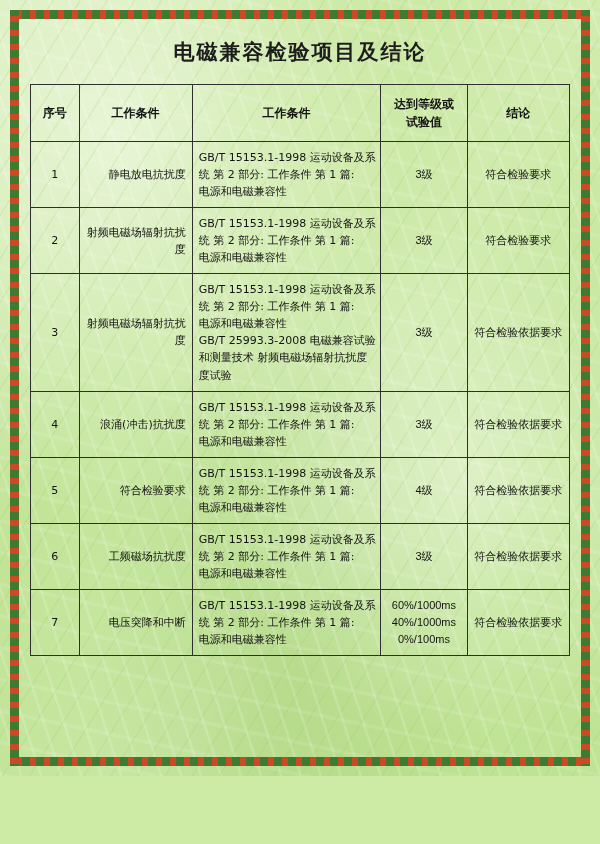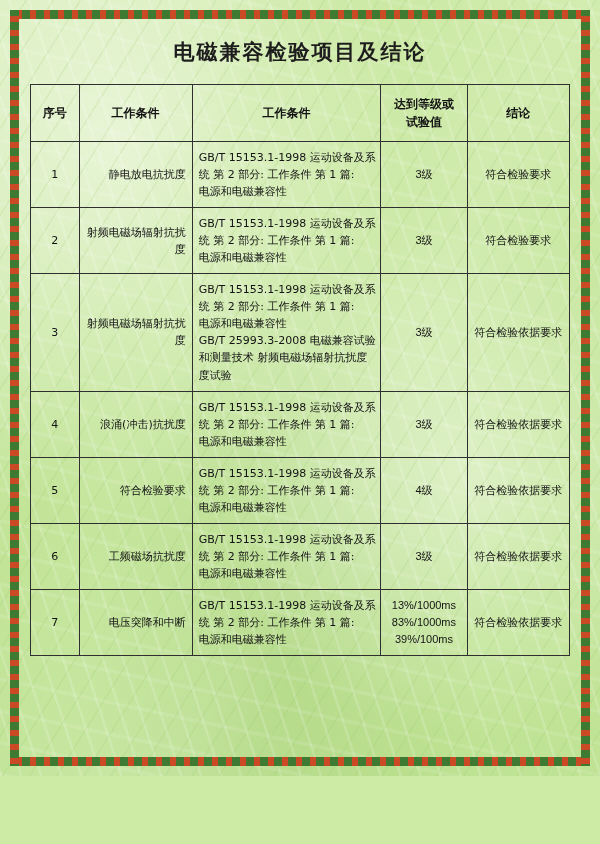--- a/index.html
+++ b/index.html
@@ -268,23 +268,23 @@
           </tr>
           <tr>
             <td class="no">7</td>
             <td class="item">电压突降和中断</td>
             <td class="std">
               <span class="std-line">GB/T 15153.1-1998  运动设备及系</span>
               <span class="std-line">统   第 2 部分:  工作条件  第 1 篇:</span>
               <span class="std-line">电源和电磁兼容性</span>
             </td>
             <td class="level">
-              <span class="lvl-line">13%/1000ms</span>
-              <span class="lvl-line">83%/1000ms</span>
-              <span class="lvl-line">39%/100ms</span>
+              <span class="lvl-line">60%/1000ms</span>
+              <span class="lvl-line">40%/1000ms</span>
+              <span class="lvl-line">0%/100ms</span>
             </td>
             <td class="conclusion">符合检验依据要求</td>
           </tr>
         </tbody>
     </table>
 
   </div>
 </div>
 
 </body></html>

